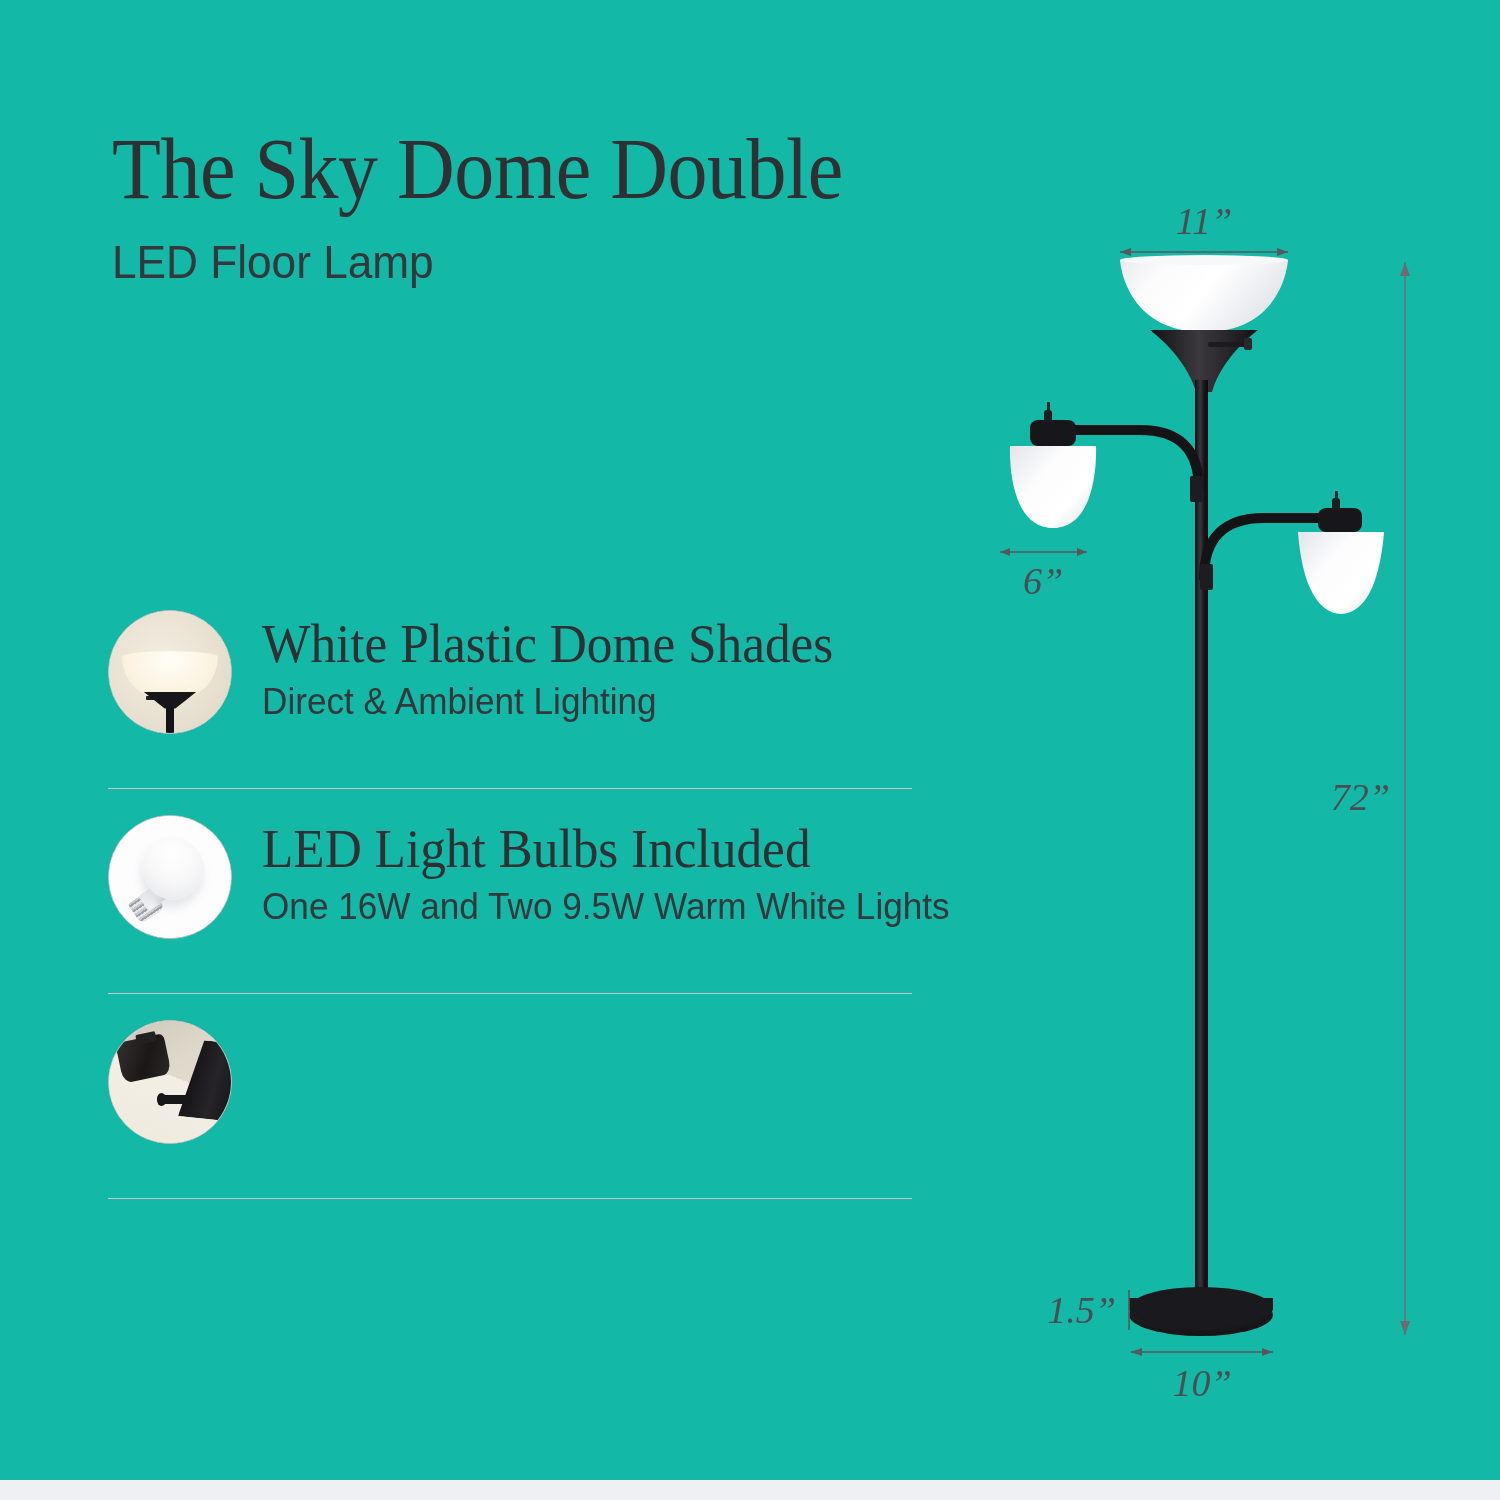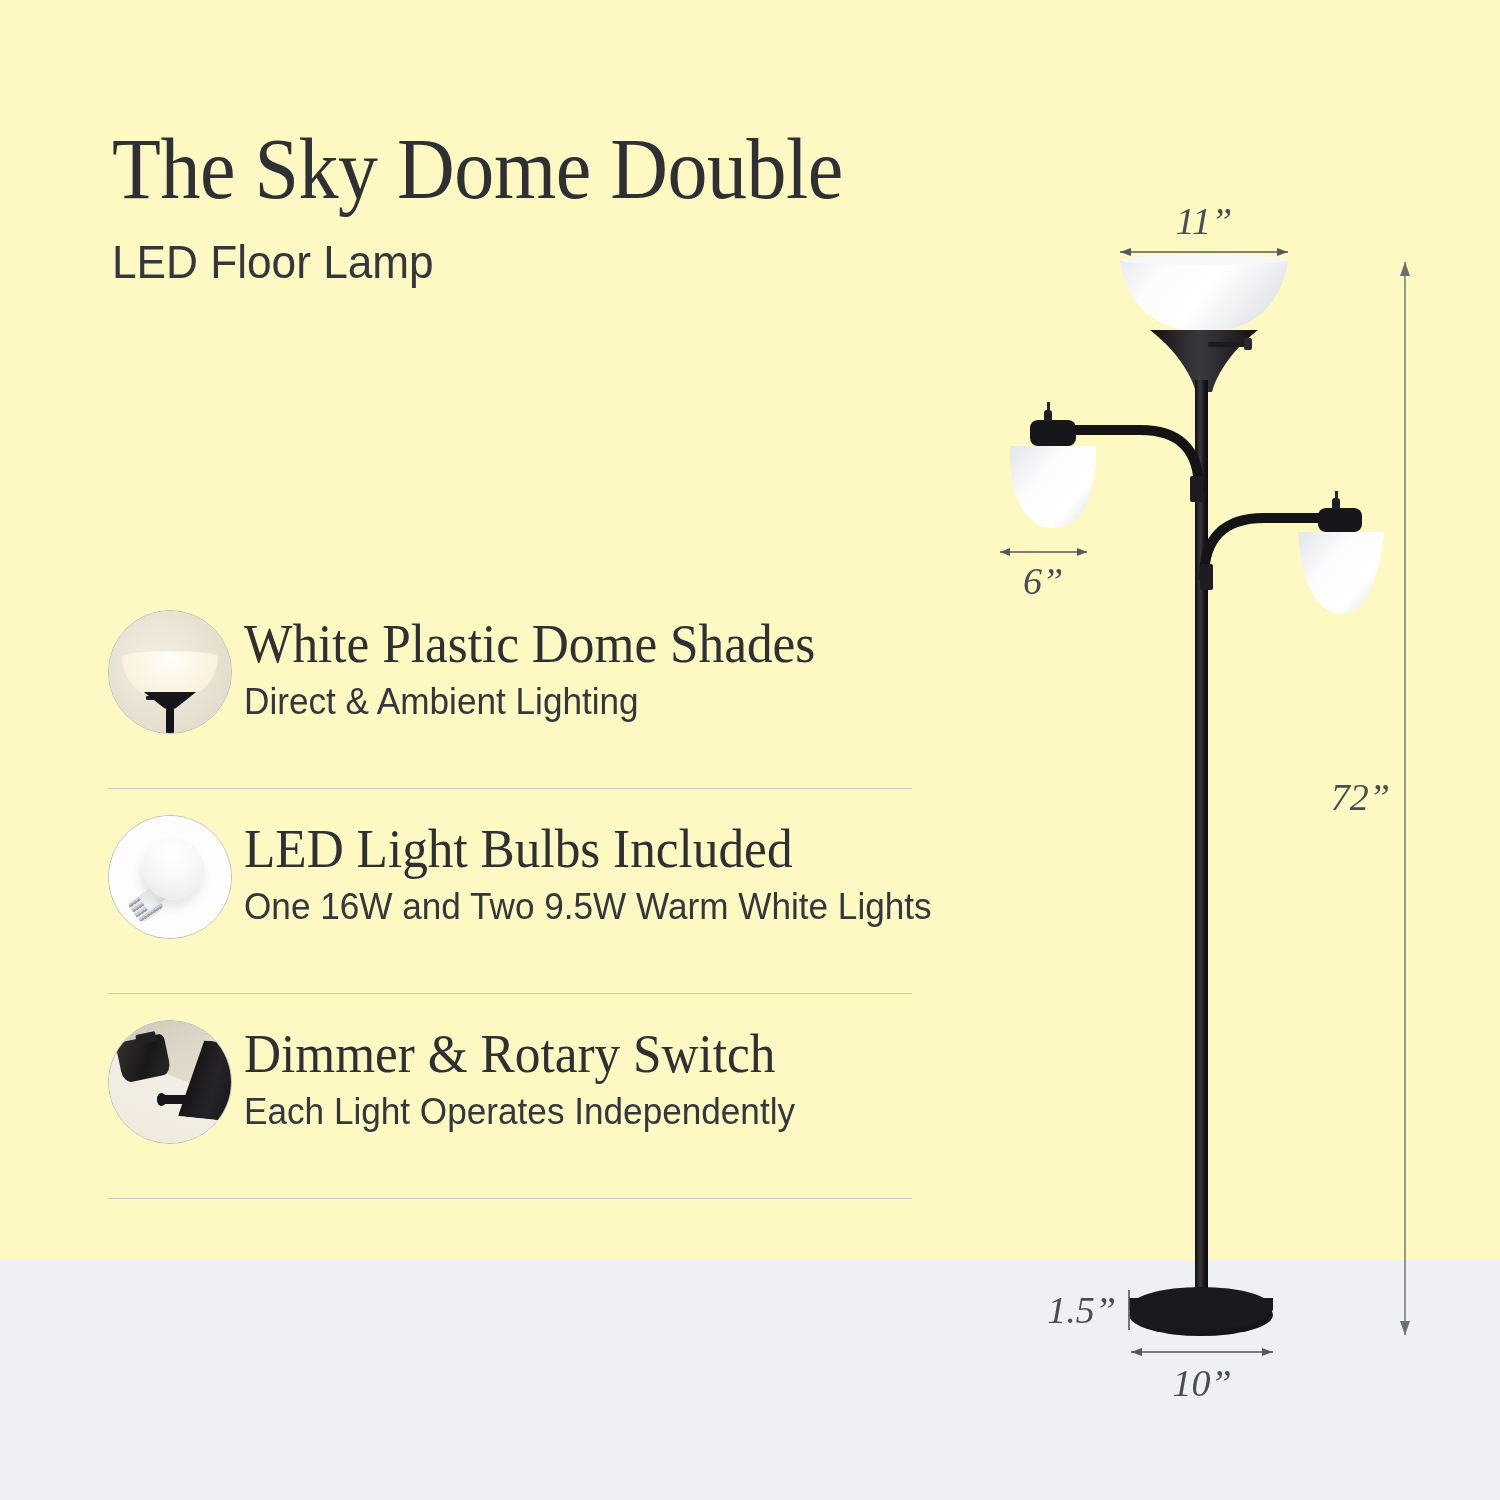--- a/index.html
+++ b/index.html
@@ -10,22 +10,22 @@
   body {
     width: 1500px;
     height: 1500px;
     background: #eef0f4;
     font-family: "Liberation Sans", sans-serif;
     overflow: hidden;
   }
   #stage {
     position: relative;
     width: 1500px;
-    height: 1260px;
-    background: #fef9c3;
+    height: 1480px;
+    background: #14b8a6;
   }
 
   
   #header {
     position: absolute;
     left: 112px;
     top: 126px;
     width: 1000px;
   }
   #product-title {
@@ -73,21 +73,21 @@
     width: 124px;
     height: 124px;
     min-width: 124px;
     border-radius: 50%;
     overflow: hidden;
     border: 1px solid #b9bcc1;
     box-sizing: border-box;
     background: #f3f4f7;
   }
   .feature-text {
-    margin-left: 12px;
+    margin-left: 30px;
     padding-bottom: 4px;
   }
   .feature-head {
     font-family: "Liberation Serif", serif;
     font-size: 54px;
     line-height: 1.02;
     color: #2e3033;
     transform: scaleX(0.95);
     transform-origin: left center;
     white-space: nowrap;
@@ -335,24 +335,20 @@
     <div class="feature-row">
       <div class="feature-inner">
         <div class="feature-thumb">
           <div class="tb3-bg"></div>
           <div class="tb3-diag"></div>
           <div class="tb3-cap"></div>
           <div class="tb3-cap-top"></div>
           <div class="tb3-funnel"></div>
           <div class="tb3-knob-tip"></div>
           <div class="tb3-knob"></div>
-        </div>
-        <div class="feature-text">
-          <div class="feature-head">Dimmer &amp; Rotary Switch</div>
-          <div class="feature-sub">Each Light Operates Independently</div>
         </div>
       </div>
       <div class="divider"></div>
     </div>
 
 
   </div>
 
   <div id="lamp-figure">
     <svg id="lamp-svg" width="500" height="1260" viewBox="0 0 500 1260" xmlns="http://www.w3.org/2000/svg">

